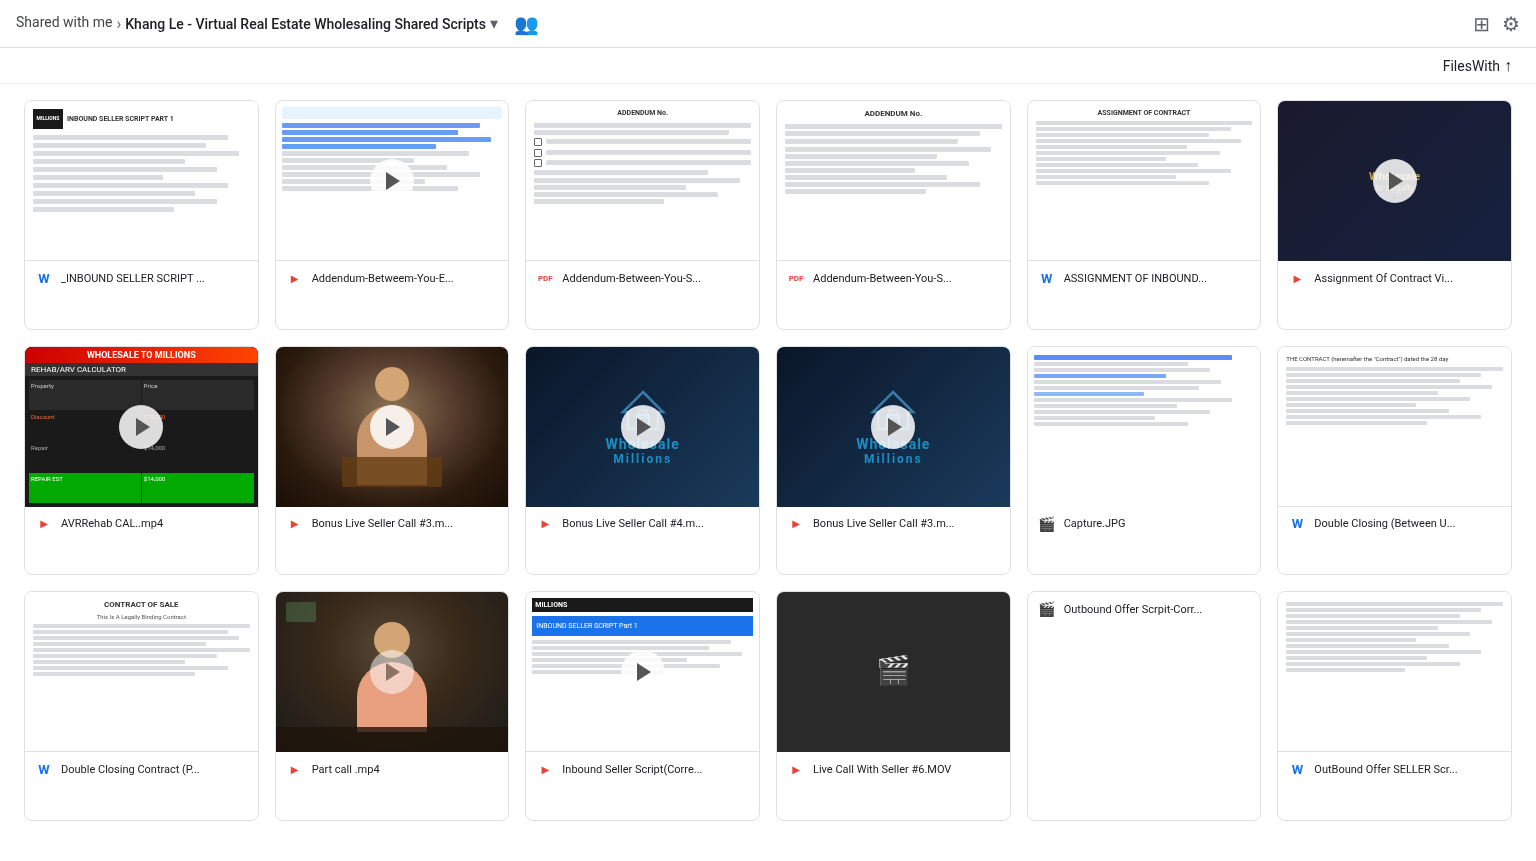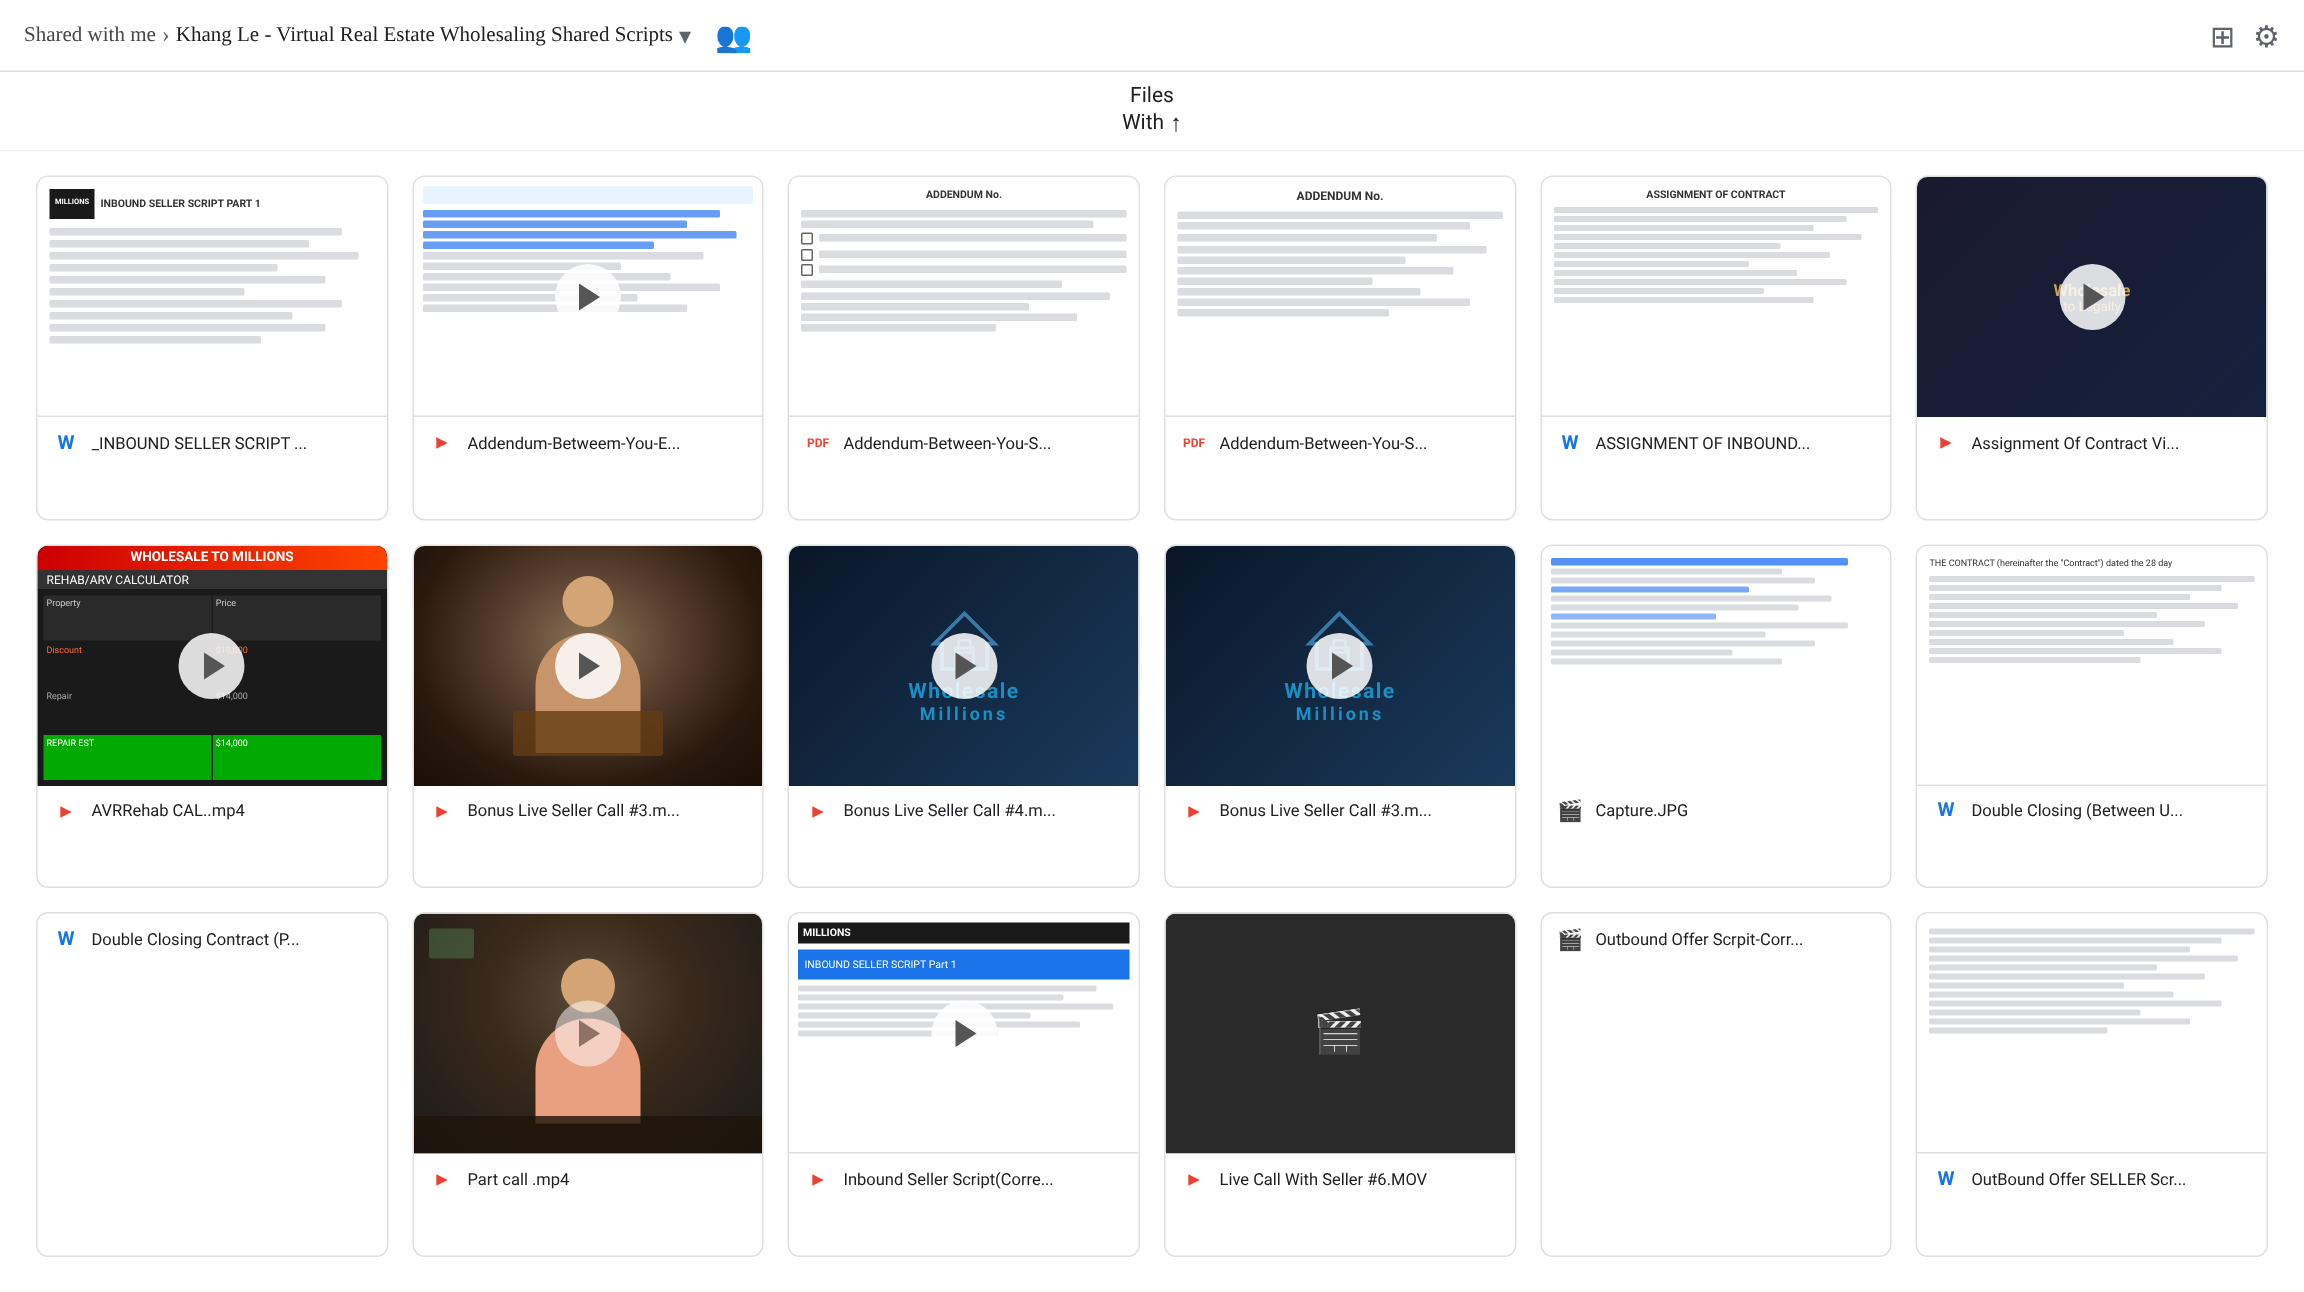--- a/index.html
+++ b/index.html
@@ -9,25 +9,24 @@
     .header {
       display: flex;
       align-items: center;
       padding: 10px 16px;
       border-bottom: 1px solid #e0e0e0;
       gap: 8px;
       height: 48px;
     }
     .breadcrumb {
       display: flex;
-      align-items: center;
+      align-items: flex-start;
       gap: 4px;
       font-size: 14px;
       color: #444746;
-      font-family: Liberation Serif, serif;
     }
     .breadcrumb-link {
       color: #444746;
       text-decoration: none;
       cursor: pointer;
     }
     .breadcrumb-current {
       display: flex;
       align-items: center;
       gap: 4px;
@@ -38,24 +37,23 @@
     .chevron-icon { color: #444746; font-size: 16px; }
     .people-icon { margin-left: 8px; color: #5f6368; font-size: 20px; cursor: pointer; }
     .dropdown-icon { color: #5f6368; font-size: 16px; cursor: pointer; }
     .header-right { margin-left: auto; display: flex; align-items: center; gap: 12px; }
     .grid-icon { color: #5f6368; font-size: 20px; cursor: pointer; }
     
     
     .toolbar {
       display: flex;
       align-items: center;
-      justify-content: center;
+      justify-content: flex-end;
       padding: 8px 24px;
       border-bottom: 1px solid #f1f3f4;
-      flex-direction: column;
     }
     .toolbar-left { display: flex; align-items: center; gap: 8px; }
     .files-label { font-size: 14px; color: #202124; font-weight: 400; }
     .sort-button {
       display: flex;
       align-items: center;
       gap: 4px;
       font-size: 14px;
       color: #202124;
       cursor: pointer;
@@ -500,20 +498,35 @@
         <div style="height:4px;background:#dadce0;margin:2px 0;width:65%;border-radius:1px;"></div>
       </div>
     </div>
     <div class="file-info">
       <span class="file-icon file-icon-word" style="font-weight:bold;font-size:13px;color:#1a73e8;">W</span>
       <span class="file-name">Double Closing (Between U...</span>
     </div>
   </div>
 
   <div class="file-card">
+    <div class="file-thumbnail thumb-doc">
+      <div style="width:100%;height:100%;padding:8px;overflow:hidden;">
+        <div style="font-size:8px;font-weight:bold;text-align:center;margin-bottom:4px;color:#333;">CONTRACT OF SALE</div>
+        <div style="font-size:6px;text-align:center;margin-bottom:4px;color:#555;">This Is A Legally Binding Contract</div>
+        <div style="height:4px;background:#dadce0;margin:2px 0;width:100%;border-radius:1px;"></div>
+        <div style="height:4px;background:#dadce0;margin:2px 0;width:90%;border-radius:1px;"></div>
+        <div style="height:4px;background:#dadce0;margin:2px 0;width:95%;border-radius:1px;"></div>
+        <div style="height:4px;background:#dadce0;margin:2px 0;width:80%;border-radius:1px;"></div>
+        <div style="height:4px;background:#dadce0;margin:2px 0;width:100%;border-radius:1px;"></div>
+        <div style="height:4px;background:#dadce0;margin:2px 0;width:85%;border-radius:1px;"></div>
+        <div style="height:4px;background:#dadce0;margin:2px 0;width:70%;border-radius:1px;"></div>
+        <div style="height:4px;background:#dadce0;margin:2px 0;width:90%;border-radius:1px;"></div>
+        <div style="height:4px;background:#dadce0;margin:2px 0;width:75%;border-radius:1px;"></div>
+      </div>
+    </div>
     <div class="file-info">
       <span class="file-icon file-icon-word" style="font-weight:bold;font-size:13px;color:#1a73e8;">W</span>
       <span class="file-name">Double Closing Contract (P...</span>
     </div>
   </div>
 
   <div class="file-card">
     <div class="file-thumbnail" style="background:#2a2a2a;position:relative;overflow:hidden;">
       <div style="width:100%;height:100%;background:radial-gradient(ellipse at 50% 35%,#5a4a3a 0%,#3a2a1a 40%,#1a1a1a 100%);display:flex;align-items:center;justify-content:center;">
 

